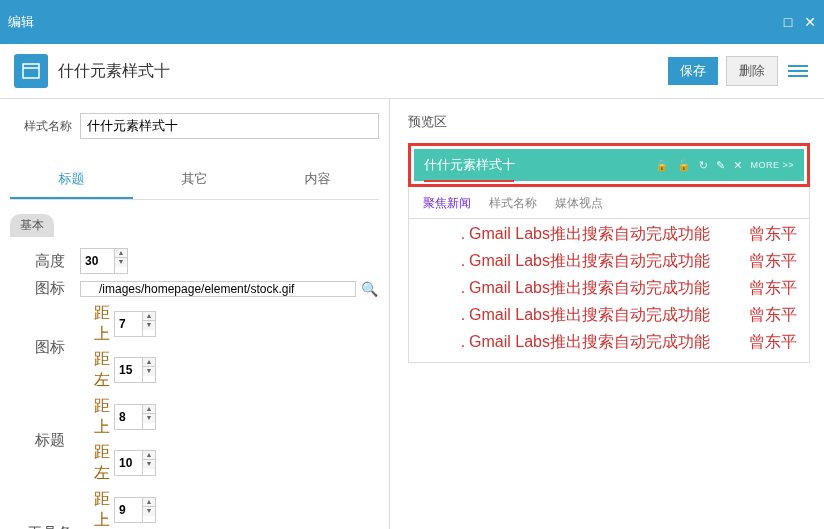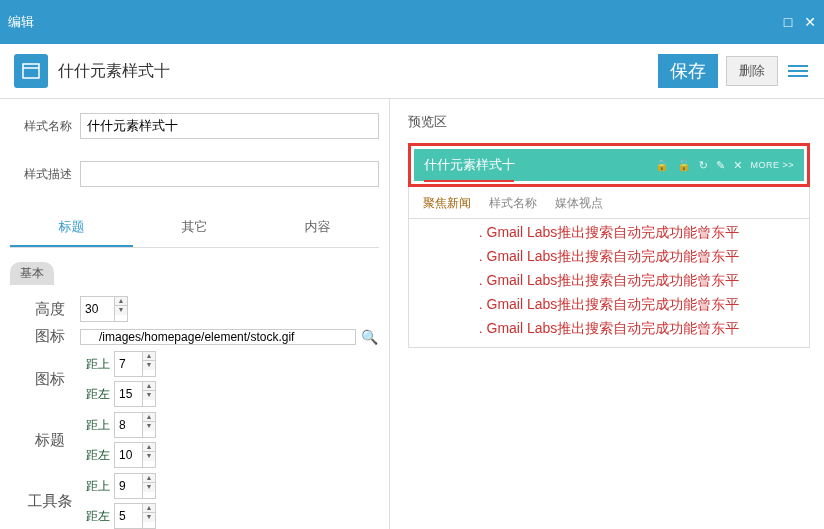--- a/index.html
+++ b/index.html
@@ -6,58 +6,58 @@
 body { font-family: "Microsoft YaHei", Arial, sans-serif; font-size: 12px; color: #333; background: #fff; width: 824px; height: 529px; overflow: hidden; }
 .titlebar { background: #3399cc; height: 44px; display: flex; align-items: center; justify-content: space-between; padding: 0 8px; color: #fff; }
 .titlebar .title { font-size: 13px; }
 .titlebar .controls { display: flex; gap: 12px; }
 .titlebar .controls span { cursor: pointer; font-size: 14px; }
 .header { display: flex; align-items: center; justify-content: space-between; padding: 10px 14px; border-bottom: 1px solid #ddd; }
 .header-left { display: flex; align-items: center; gap: 10px; }
 .header-icon { width: 34px; height: 34px; background: #3399cc; border-radius: 3px; display: flex; align-items: center; justify-content: center; }
 .header-title { font-size: 16px; color: #333; }
 .header-right { display: flex; align-items: center; gap: 8px; }
-.btn-save { background: #3399cc; color: #fff; padding: 5px 12px; border: none; cursor: pointer; font-size: 18px; }
+.btn-save { background: #3399cc; color: #fff; padding: 5px 12px; border: none; cursor: pointer; font-size: 13px; }
 .btn-delete { background: #f0f0f0; color: #555; padding: 5px 12px; border: 1px solid #ccc; cursor: pointer; font-size: 13px; }
 .menu-icon { width: 24px; height: 24px; cursor: pointer; display:flex; flex-direction:column; justify-content:space-around; padding:4px 2px; }
 .menu-icon div { height:2px; background:#3399cc; }
 .main { display: flex; height: 432px; }
 .left-pane { width: 390px; border-right: 1px solid #ddd; padding: 14px 10px 0 10px; overflow-y: auto; }
 .right-pane { flex: 1; padding: 14px 14px 0 18px; overflow-y: auto; }
 .form-row { display: flex; align-items: center; margin-bottom: 22px; }
 .form-label { width: 70px; text-align: right; color: #555; padding-right: 8px; font-size: 12px; }
 .form-input { flex: 1; border: 1px solid #ccc; padding: 4px 6px; font-size: 13px; height: 26px; }
 .tabs { display: flex; border-bottom: 1px solid #ddd; margin-top: 6px; }
 .tab { flex: 1; text-align: center; padding: 9px 0; cursor: pointer; color: #666; font-size: 13px; }
 .tab.active { color: #3399cc; border-bottom: 2px solid #3399cc; }
 .section-title { background: #ddd; color: #555; padding: 3px 10px; border-radius: 10px 10px 0 0; display: inline-block; margin: 14px 0 6px 0; font-size: 12px; }
 .prop-row { display: flex; align-items: center; margin: 5px 0; }
 .prop-label { width: 70px; text-align: center; color: #555; padding-left: 14px; padding-right: 4px; font-size: 15px; font-family: Liberation Serif, serif; }
-.prop-sublabel { width: 34px; text-align: right; color: #14532d; padding-right: 4px; font-size: 12px; }
+.prop-sublabel { width: 34px; text-align: right; color: #a16207; padding-right: 4px; font-size: 16px; }
 .stepper { display: flex; align-items: stretch; }
-.num-input { border: 1px solid #ccc; padding: 12px 4px; font-size: 12px; width: 28px; height: 25px; border-right: none; }
+.num-input { border: 1px solid #ccc; padding: 12px 4px; font-size: 12px; width: 28px; height: 25px; border-right: none; font-weight: bold; }
 .num-input.wide { width: 34px; }
 .stepper-btns { display: flex; flex-direction: column; border: 1px solid #ccc; }
 .stepper-btns span { width: 12px; height: 9px; font-size: 7px; line-height: 8px; text-align: center; cursor: pointer; background: #f5f5f5; color: #666; }
 .stepper-btns span:first-child { border-bottom: 1px solid #ccc; }
 .icon-input-wrap { display: flex; align-items: center; flex: 1; }
 .icon-input { flex: 1; border: 1px solid #ccc; padding: 3px 18px; font-size: 12px; height: 16px; }
 .search-icon { margin-left: 6px; color: #aaa; cursor: pointer; font-size: 14px; }
 .preview-title { color: #555; font-size: 13px; margin-bottom: 12px; }
 .preview-box { border: 3px solid #e63933; padding: 3px; margin-bottom: 0; }
 .preview-header { background: #47c4b2; height: 32px; display: flex; align-items: center; justify-content: space-between; padding: 0 10px; color: #fff; position: relative; }
 .preview-header-title { font-size: 13px; }
 .preview-header-underline { position: absolute; bottom: -1px; left: 10px; width: 90px; height: 2px; background: #e63933; }
 .preview-header-icons { display: flex; gap: 8px; font-size: 11px; opacity: 0.85; align-items: center; }
 .preview-more { font-size: 9px; letter-spacing: 0.5px; }
 .preview-tabs { display: flex; padding: 8px 14px 6px 14px; gap: 18px; color: #888; font-size: 12px; border: 1px solid #ddd; border-top: none; }
 .preview-tabs .ptab { cursor: pointer; }
-.preview-tabs .ptab.active { color: #a16207; }
+.preview-tabs .ptab.active { color: #6d28d9; }
 .preview-list { border: 1px solid #ddd; border-top: none; padding: 2px 12px 6px 12px; }
-.preview-item { display: flex; justify-content: center; padding: 3px 0; font-size: 14px; }
+.preview-item { display: flex; justify-content: flex-end; padding: 3px 0; font-size: 16px; gap: 39px; }
 .preview-item .dot { color: #cc3333; margin-right: 4px; }
 .preview-item .txt { color: #cc3333; cursor: pointer; }
 .preview-item .author { color: #cc3333; cursor: pointer; }
 .footer { height: 32px; border-top: 1px solid #ddd; display: flex; align-items: center; justify-content: center; color: #3399cc; cursor: pointer; font-size: 13px; }
 </style>
 </head>
 <body>
 
 <div class="titlebar">
   <span class="title">编辑</span>
@@ -86,24 +86,20 @@
         <div></div>
       </div>
   </div>
 </div>
 
 <div class="main">
   <div class="left-pane">
     <div class="form-row">
       <div class="form-label">样式名称</div>
       <input class="form-input" value="什什元素样式十" style="">
-    </div>
-    <div class="form-row">
-      <div class="form-label">样式描述</div>
-      <input class="form-input" value="" style="">
     </div>
 
     <div class="tabs">
       <div class="tab active">标题</div>
       <div class="tab">其它</div>
       <div class="tab">内容</div>
     </div>
 
     <div class="section-title">基本</div>
 

